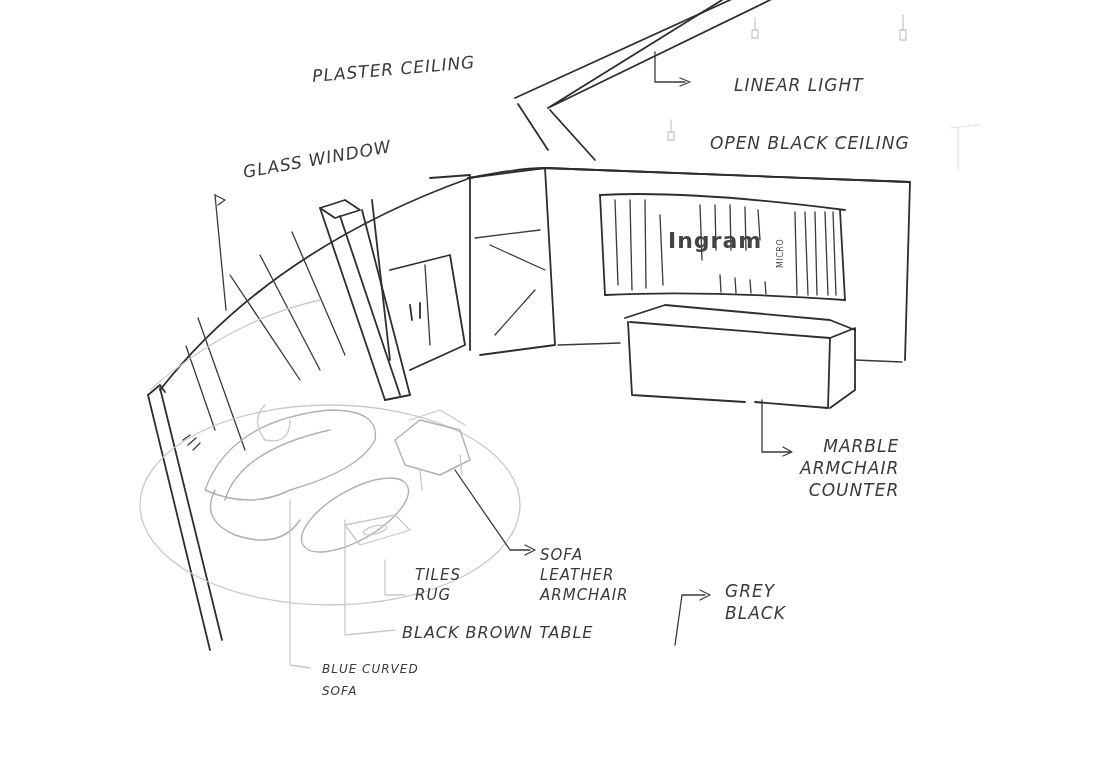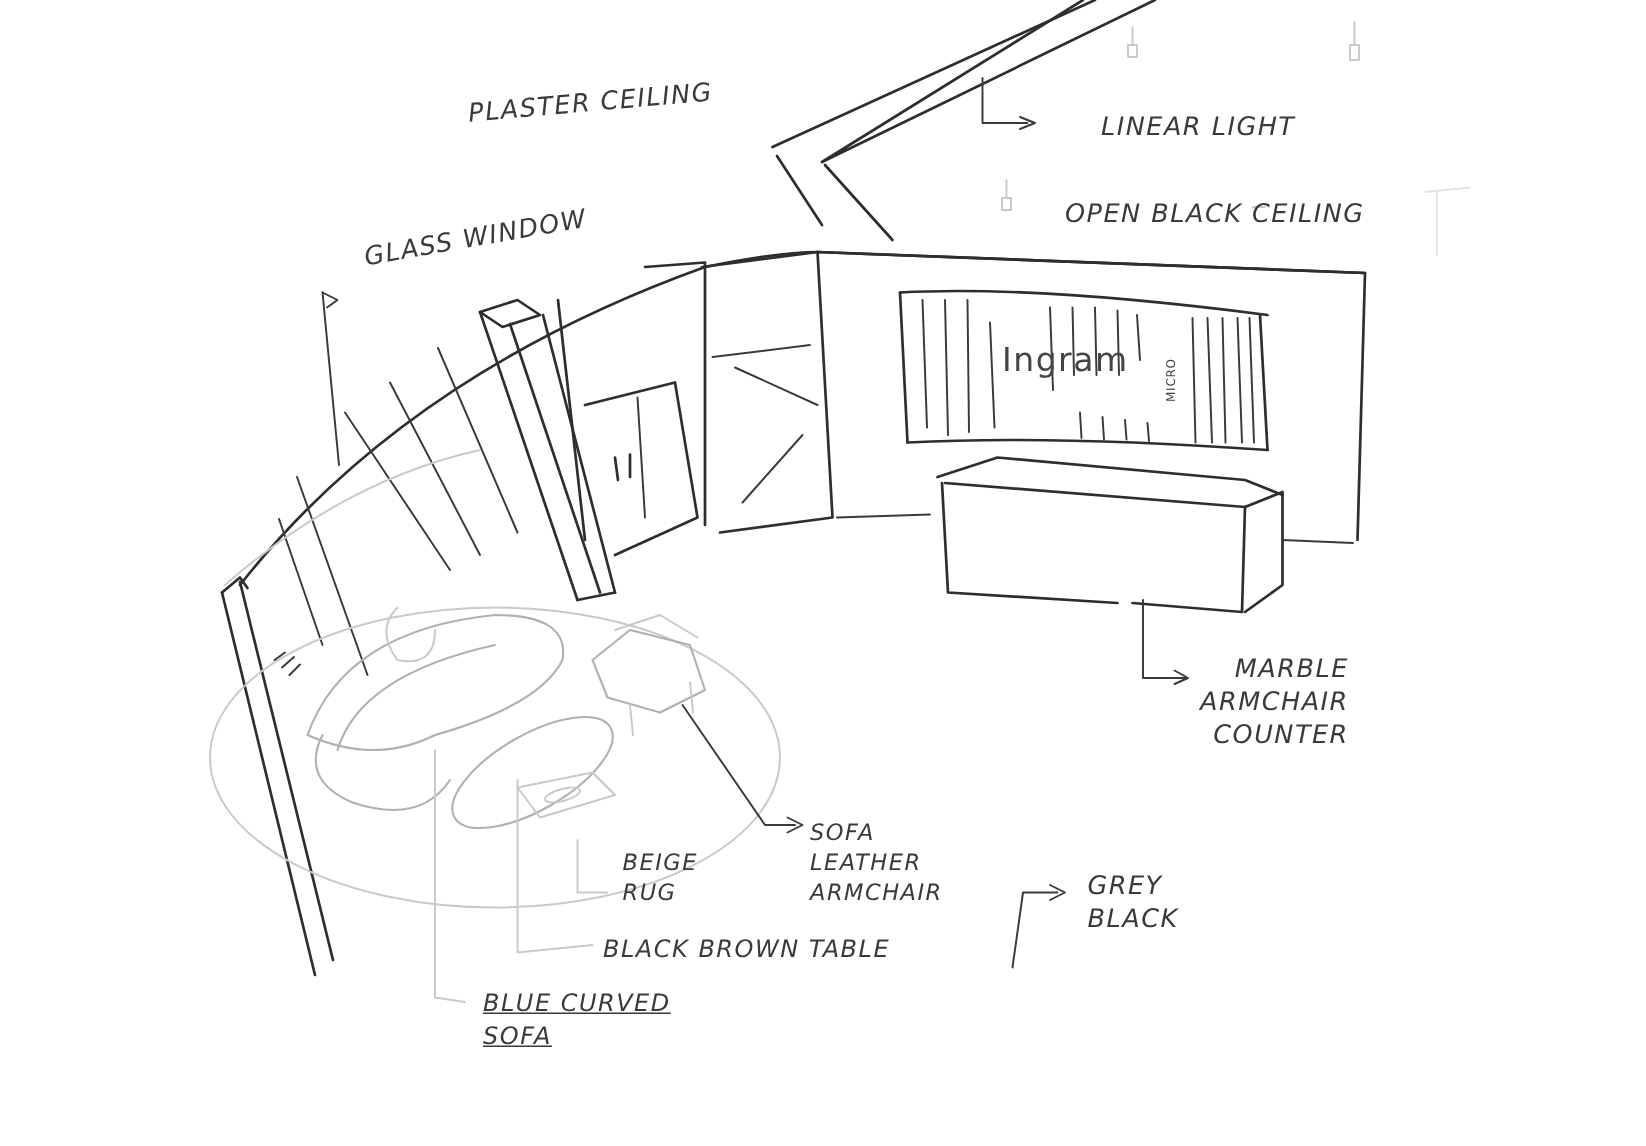--- a/index.html
+++ b/index.html
@@ -182,21 +182,21 @@
 
     <path class="ink-thin" d="M675 645 L682 595 L705 595"></path>
     <path class="ink-thin" d="M700 590 L710 595 L700 600"></path>
 
     <path class="pencil" d="M385 560 L385 595 L405 595"></path>
     <path class="pencil" d="M345 520 L345 635 L395 630"></path>
     <path class="pencil" d="M290 500 L290 665 L310 668"></path>
   </g>
 </svg>
 
-<div class="logo-text" style="left:668px; top:228px;">Ingram</div>
+<div class="logo-text" style="left:668px; top:228px;font-weight:bold;">Ingram</div>
 <div class="logo-sub" style="left:776px; top:268px;">MICRO</div>
 
 <div class="label" style="left:312px; top:58px; transform:rotate(-5deg);">PLASTER CEILING</div>
 <div class="label" style="left:242px; top:148px; transform:rotate(-10deg);">GLASS WINDOW</div>
 <div class="label" style="left:698px; top:74px;margin-left:36px;">LINEAR LIGHT</div>
 <div class="label" style="left:710px; top:116px;margin-top:16px;">OPEN BLACK CEILING</div>
 
 <div class="label stack" style="left:800px; top:435px;text-align:right;">
   <span>MARBLE</span>
   <span>ARMCHAIR</span>
@@ -208,22 +208,22 @@
   <span>LEATHER</span>
   <span>ARMCHAIR</span>
 </div>
 
 <div class="label stack" style="left:725px; top:580px;">
   <span>GREY</span>
   <span>BLACK</span>
 </div>
 
 <div class="label stack" style="left:415px; top:565px; font-size:15px; line-height:20px;">
-  <span>BEIGE</span>
+  <span>TILES</span>
   <span>RUG</span>
 </div>
 
 <div class="label" style="left:402px; top:622px; font-size:16px;">BLACK BROWN TABLE</div>
 
-<div class="label stack" style="left:322px; top:658px; font-size:16px; line-height:22px;text-decoration:underline;">
+<div class="label stack" style="left:322px; top:658px; font-size:12px; line-height:22px;">
   <span>BLUE CURVED</span>
   <span>SOFA</span>
 </div>
 
 </body></html>

